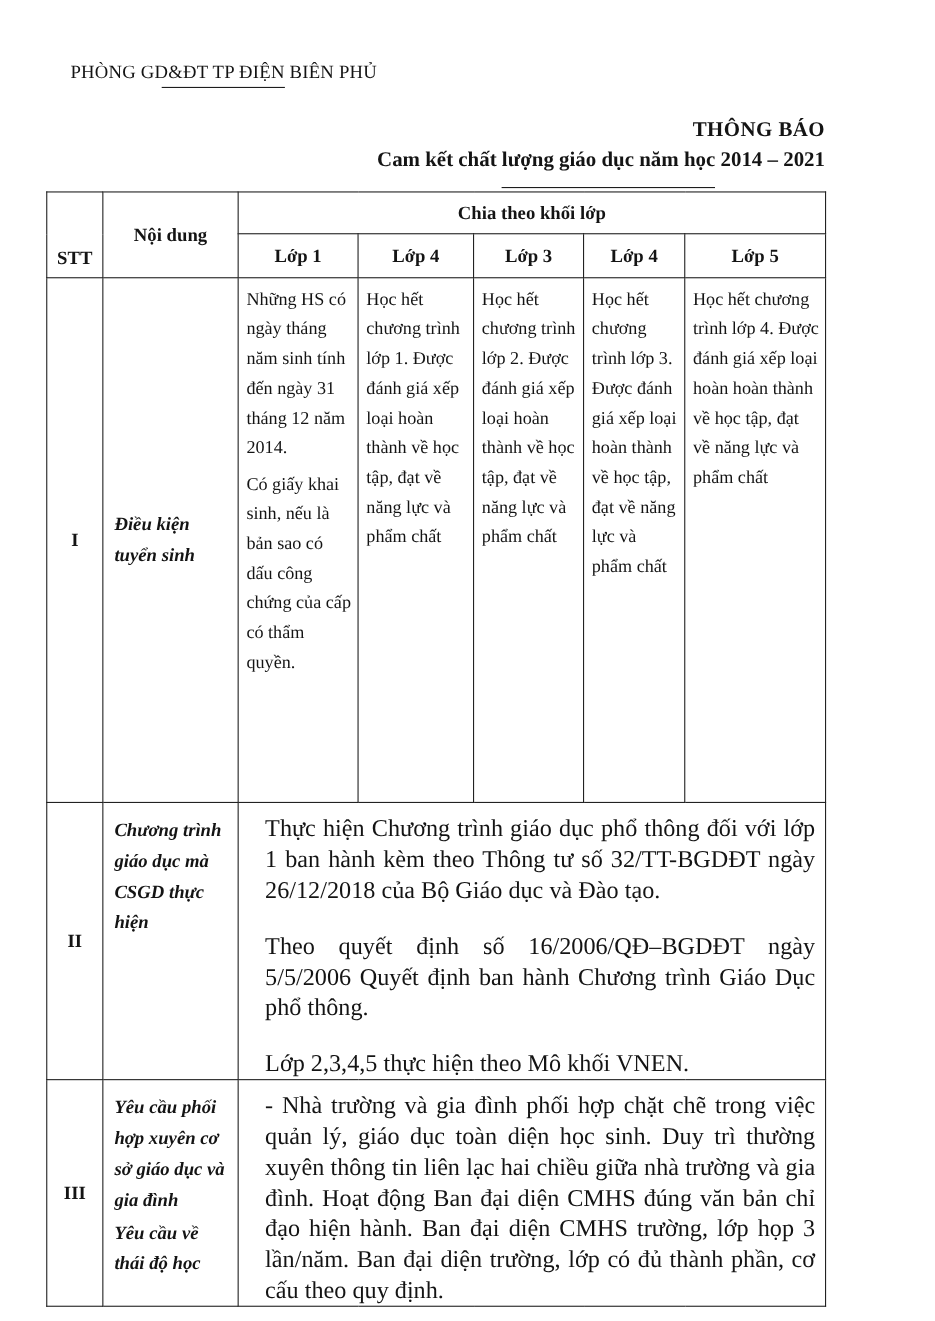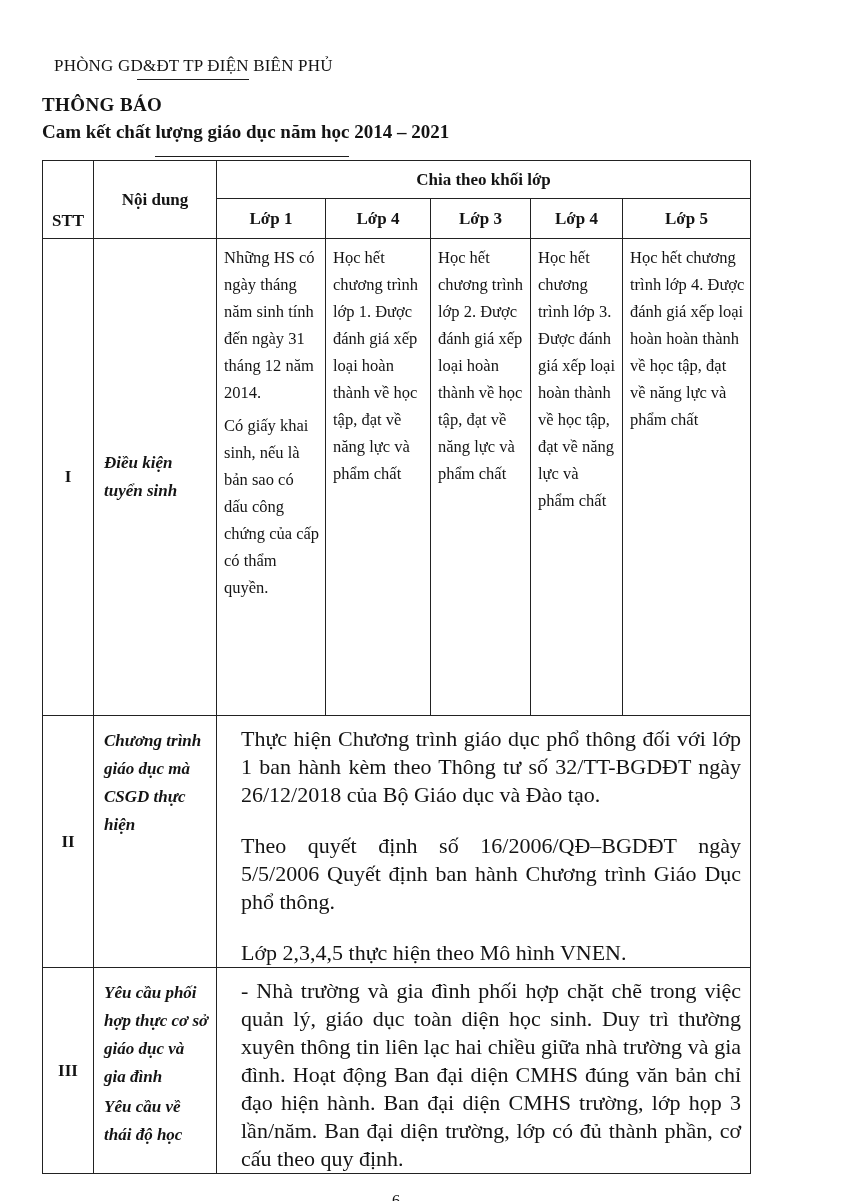--- a/index.html
+++ b/index.html
@@ -7,27 +7,27 @@
   body {
     background: #ffffff;
     font-family: "Liberation Serif", "DejaVu Serif", serif;
     color: #141414;
     position: relative;
     overflow: hidden;
   }
   .doc { position: absolute; left: 42px; top: 56px; width: 708px; }
 
   
-  .letterhead { display: inline-block; margin-left: 12px; text-align: left; }
+  .letterhead { display: inline-block; margin-left: 22px; text-align: left; }
   .org-line1 { font-size: 17px; letter-spacing: 0.2px; white-space: nowrap; }
   .org-line2 { font-size: 17.5px; font-weight: bold; margin-top: 3px; white-space: nowrap; }
   .org-underline { width: 112px; border-top: 1.6px solid #1d1d1d; margin: 3px auto 0; height: 0; }
 
   
-  .title-block { text-align: left; margin-top: 14px; }
+  .title-block { text-align: right; margin-top: 28px; }
   .title-line1 { font-size: 19px; font-weight: bold; letter-spacing: 0.4px; }
   .title-line2 { font-size: 19px; font-weight: bold; margin-top: 5px; }
   .u-span { border-bottom: 1.7px solid #1d1d1d; padding-bottom: 14px; }
 
   
   table.main { border-collapse: collapse; table-layout: fixed; width: 708px; margin-top: 17px; }
   table.main th, table.main td { border: 1.5px solid #222222; }
   th { font-size: 17px; font-weight: bold; text-align: center; vertical-align: middle; }
   .r-head1 { height: 38px; }
   .r-head2 { height: 40px; margin-top: 13px; }
@@ -121,28 +121,28 @@
       </tr>
 
       <tr class="r2">
         <td class="stt">II</td>
         <td class="nd top">
           <p>Chương trình giáo dục mà CSGD thực hiện</p>
         </td>
         <td class="merged" colspan="5">
           <p>Thực hiện Chương trình giáo dục phổ thông đối với lớp 1 ban hành kèm theo Thông tư số 32/TT-BGDĐT ngày 26/12/2018 của Bộ Giáo dục và Đào tạo.</p>
           <p>Theo quyết định số 16/2006/QĐ–BGDĐT ngày 5/5/2006 Quyết định ban hành Chương trình Giáo Dục phổ thông.</p>
-          <p>Lớp 2,3,4,5 thực hiện theo Mô hình VNEN.</p>
+          <p>Lớp 2,3,4,5 thực hiện theo Mô khối VNEN.</p>
         </td>
       </tr>
 
       <tr class="r3">
         <td class="stt">III</td>
         <td class="nd top">
-          <p>Yêu cầu phối hợp thực cơ sở giáo dục và gia đình</p>
+          <p>Yêu cầu phối hợp xuyên cơ sở giáo dục và gia đình</p>
           <p>Yêu cầu về thái độ học</p>
         </td>
         <td class="merged" colspan="5">
           <p>- Nhà trường và gia đình phối hợp chặt chẽ trong việc quản lý, giáo dục toàn diện học sinh. Duy trì thường xuyên thông tin liên lạc hai chiều giữa nhà trường và gia đình. Hoạt động Ban đại diện CMHS đúng văn bản chỉ đạo hiện hành. Ban đại diện CMHS trường, lớp họp 3 lần/năm. Ban đại diện trường, lớp có đủ thành phần, cơ cấu theo quy định.</p>
         </td>
       </tr>
     </tbody>
   </table>
 
   

